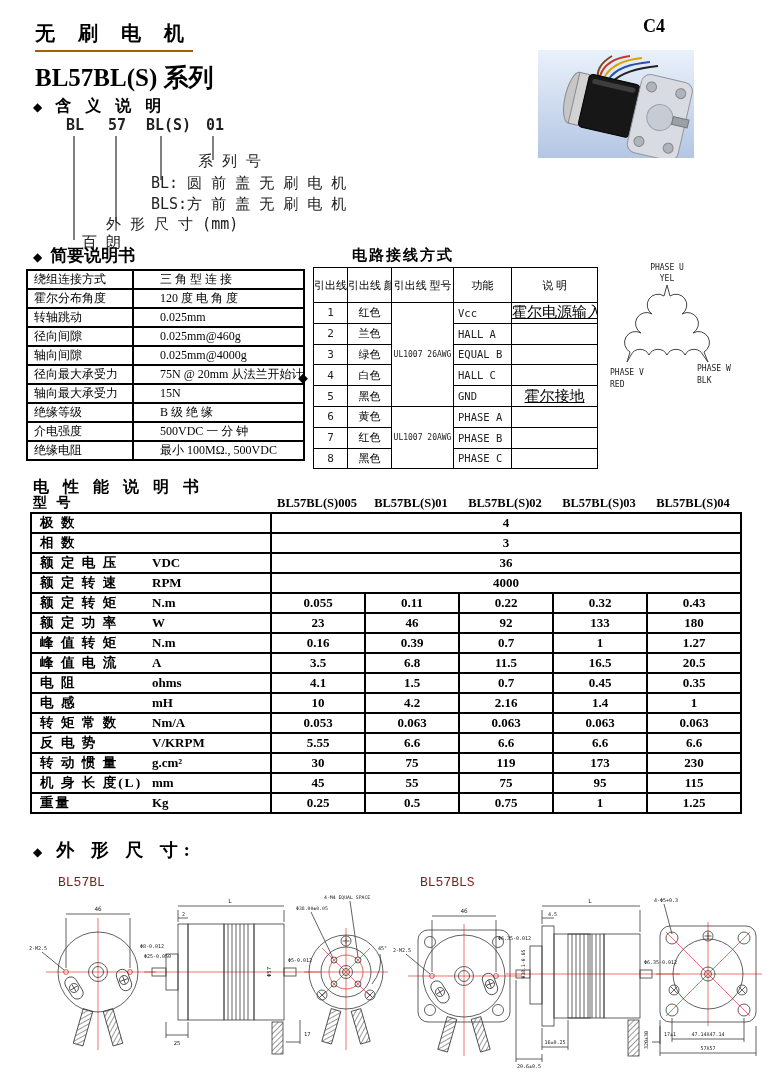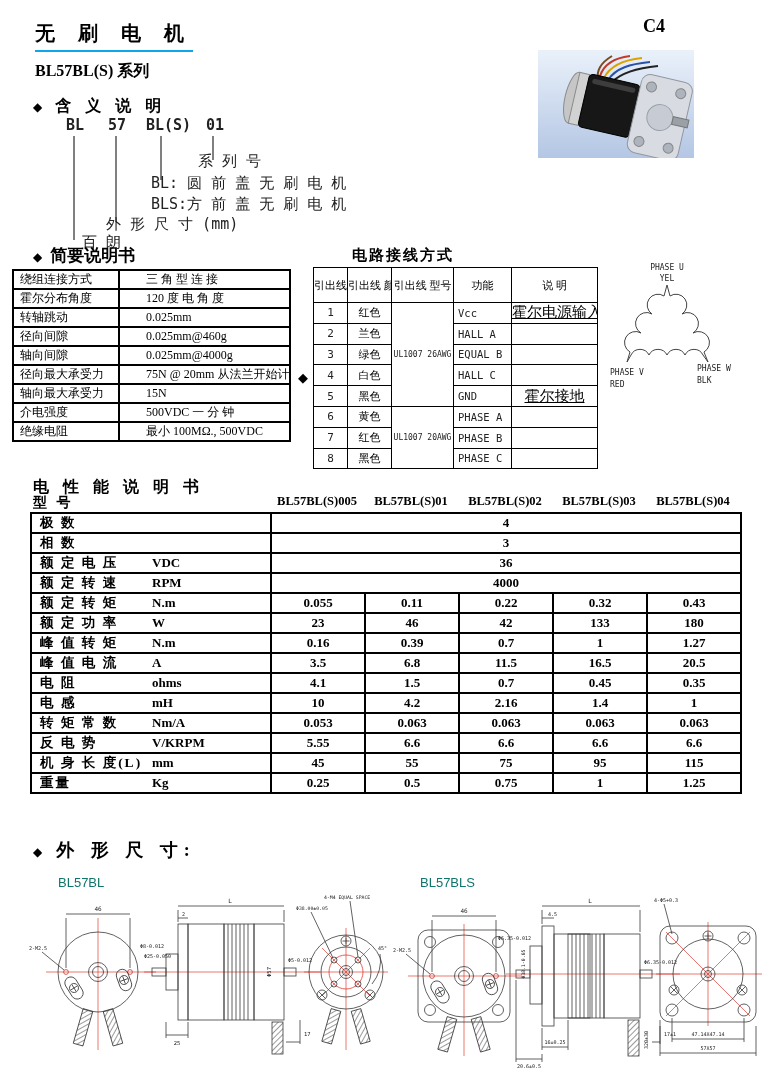--- a/index.html
+++ b/index.html
@@ -1,55 +1,55 @@
 <!DOCTYPE html>
 <html><head>
 <meta charset="utf-8">
 <style>
   html,body{margin:0;padding:0;}
   body{width:770px;height:1088px;position:relative;background:#fff;color:#000;
        font-family:"Liberation Serif","DejaVu Serif",serif;overflow:hidden;}
   .abs{position:absolute;}
   .doc-title{left:35px;top:20px;font-size:20px;font-weight:bold;letter-spacing:9px;
-             border-bottom:2px solid #0ea5e9;padding-bottom:3px;}
+             border-bottom:2px solid #a16207;padding-bottom:3px;}
   .page-code{left:643px;top:16px;font-size:18px;font-weight:bold;}
-  .series-title{left:35px;top:61px;font-size:16px;font-weight:bold;}
+  .series-title{left:35px;top:61px;font-size:25px;font-weight:bold;}
   .sec-head{font-weight:bold;}
   .diamond{font-size:12px;margin-right:8px;}
   .meaning-head{left:33px;top:96px;font-size:16px;letter-spacing:5px;}
   .brief-head{left:33px;top:244px;font-size:17px;}
   .wiring-head{left:352px;top:246px;font-size:15px;letter-spacing:2px;}
   .elec-head{left:33px;top:477px;font-size:16px;letter-spacing:5px;}
   .dims-head{left:33px;top:838px;font-size:18px;letter-spacing:6px;}
   table{border-collapse:collapse;table-layout:fixed;}
-  .brief{left:12px;top:269px;width:277px;}
+  .brief{left:26px;top:269px;width:277px;}
   .brief td{border:2px solid #000;height:16.5px;font-size:12px;padding:0 0 0 6px;
             white-space:nowrap;overflow:hidden;}
   .brief td.v{padding-left:26px;}
   .wiring{left:313px;top:267px;width:284px;}
   .wiring th,.wiring td{border:1.2px solid #000;font-size:11px;text-align:center;
             padding:0;font-weight:normal;height:19.8px;overflow:hidden;white-space:nowrap;}
   .wiring th{height:34px;}
   .pre{white-space:pre-line;}
   .cad{font-family:"DejaVu Sans Mono",monospace;color:#222;}
   .wiring td.fn{text-align:left;padding-left:4px;font-size:10.5px;}
   .wiring td.mdl{font-size:8px;}
   .wiring td.dsc{font-size:15px;text-decoration:underline;}
   .marker{left:298px;top:370px;font-size:13px;}
-  .model-row{left:30px;top:494px;width:710px;display:flex;font-weight:bold;font-size:12.5px;}
+  .model-row{left:30px;top:494px;width:710px;display:flex;font-weight:bold;font-size:12.5px;align-items:center;}
   .model-row .m0{width:240px;font-size:14px;letter-spacing:3px;padding-left:3px;box-sizing:border-box;}
   .model-row .mc{width:94px;text-align:center;white-space:nowrap;}
   .elec{left:30px;top:512px;width:710px;}
   .elec td{border:2px solid #000;height:17.3px;font-weight:bold;font-size:13px;
            text-align:center;padding:0;white-space:nowrap;overflow:hidden;}
   .elec td.lbl{text-align:left;}
   .elec .lblwrap{display:flex;align-items:center;}
   .elec .l{flex:1;padding-left:8px;letter-spacing:2px;font-size:13.5px;}
   .elec .u{width:118px;text-align:left;}
-  .dwg-label{font-family:Liberation Sans, sans-serif;font-size:13px;color:#0f766e;}
+  .dwg-label{font-family:Liberation Mono, monospace;font-size:13px;color:#7f1d1d;}
   svg text{font-family:"DejaVu Sans Mono",monospace;fill:#222;}
   .phz text{font-size:8px;}
 </style>
 </head>
 <body>
 
 <div class="abs doc-title">无 刷 电 机</div>
 <div class="abs page-code">C4</div>
 <div class="abs series-title">BL57BL(S)    系列</div>
 
@@ -137,20 +137,24 @@
         <td>轴向间隙</td>
         <td class="v">0.025mm@4000g</td>
       </tr>
   <tr>
         <td>径向最大承受力</td>
         <td class="v">75N @ 20mm 从法兰开始计算</td>
       </tr>
   <tr>
         <td>轴向最大承受力</td>
         <td class="v">15N</td>
+      </tr>
+  <tr>
+        <td>绝缘等级</td>
+        <td class="v">B 级 绝 缘</td>
       </tr>
   <tr>
         <td>介电强度</td>
         <td class="v">500VDC 一 分 钟</td>
       </tr>
   <tr>
         <td>绝缘电阻</td>
         <td class="v">最小 100MΩ., 500VDC</td>
       </tr>
 </tbody>
@@ -315,21 +319,21 @@
   </tr>
   <tr>
     <td class="lbl">
           <div class="lblwrap">
             <span class="l">额 定 功 率</span>
             <span class="u">W</span>
           </div>
         </td>
     <td>23</td>
         <td>46</td>
-        <td>42</td>
+        <td>92</td>
         <td>133</td>
         <td>180</td>
   </tr>
   <tr>
     <td class="lbl">
           <div class="lblwrap">
             <span class="l">峰 值 转 矩</span>
             <span class="u">N.m</span>
           </div>
         </td>
@@ -396,20 +400,33 @@
           <div class="lblwrap">
             <span class="l">反 电 势</span>
             <span class="u">V/KRPM</span>
           </div>
         </td>
     <td>5.55</td>
         <td>6.6</td>
         <td>6.6</td>
         <td>6.6</td>
         <td>6.6</td>
+  </tr>
+  <tr>
+    <td class="lbl">
+          <div class="lblwrap">
+            <span class="l">转 动 惯 量</span>
+            <span class="u">g.cm²</span>
+          </div>
+        </td>
+    <td>30</td>
+        <td>75</td>
+        <td>119</td>
+        <td>173</td>
+        <td>230</td>
   </tr>
   <tr>
     <td class="lbl">
           <div class="lblwrap">
             <span class="l">机 身 长 度(L)</span>
             <span class="u">mm</span>
           </div>
         </td>
     <td>45</td>
         <td>55</td>

